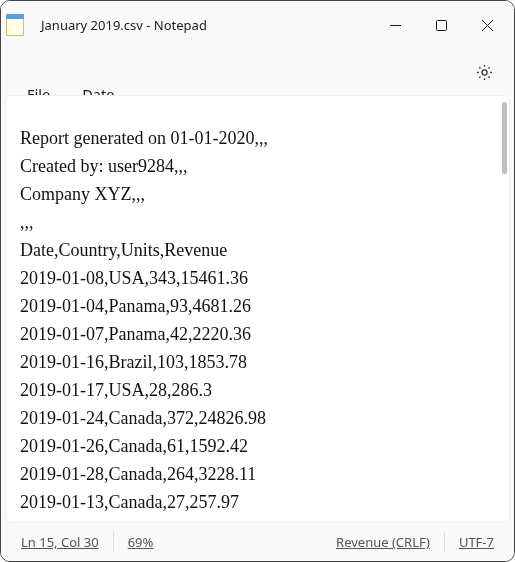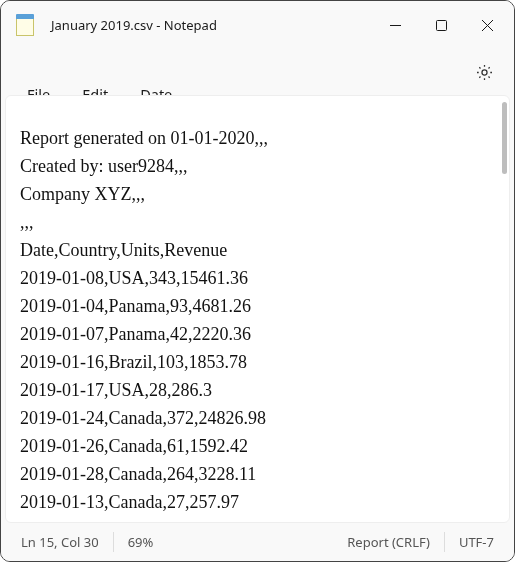--- a/index.html
+++ b/index.html
@@ -18,21 +18,21 @@
     border-radius: 10px;
     display: flex;
     flex-direction: column;
     overflow: hidden;
     position: relative;
   }
   .titlebar {
     height: 48px;
     display: flex;
     align-items: center;
-    padding: 0 4px 0 14px;
+    padding: 0 4px 0 4px;
     background: #f9f9f9;
     justify-content: space-between;
   }
   .app-icon {
     width: 20px;
     height: 22px;
     position: relative;
     margin-right: 16px;
     flex-shrink: 0;
   }
@@ -123,20 +123,21 @@
     border-radius: 3px;
   }
   .statusbar {
     height: 38px;
     display: flex;
     align-items: center;
     padding: 0 6px;
     font-size: 13px;
     color: #555;
     background: #f9f9f9;
+    text-decoration: underline;
   }
   .status-seg {
     padding: 0 14px;
     height: 22px;
     display: flex;
     align-items: center;
   }
   .status-div {
     width: 1px;
     height: 20px;
@@ -169,21 +170,20 @@
       <div class="win-btn">
         <svg width="11" height="11" viewBox="0 0 11 11">
             <path d="M0 0 L11 11 M11 0 L0 11" stroke="currentColor" stroke-width="1"></path>
           </svg>
       </div>
     </div>
   </div>
 
   <div class="menubar">
     <div class="menu-item">File</div>
-    <div class="menu-item">Edit</div>
     <div class="menu-item">Date</div>
     <div class="menu-spacer"></div>
     <div class="gear">
       <svg width="19" height="19" viewBox="0 0 24 24" fill="none" stroke="currentColor" stroke-width="1.6">
         <circle cx="12" cy="12" r="3.2"></circle>
         <path d="M12 2.5v2.2M12 19.3v2.2M21.5 12h-2.2M4.7 12H2.5M18.6 5.4l-1.55 1.55M6.95 17.05 5.4 18.6M18.6 18.6l-1.55-1.55M6.95 6.95 5.4 5.4"></path>
       </svg>
     </div>
   </div>
 
@@ -204,18 +204,18 @@
 2019-01-13,Canada,27,257.97
 2019-01-28,Brazil,323,3024.25</div>
     <div class="scrollbar-stub"></div>
   </div>
 
   <div class="statusbar">
     <div class="status-seg">Ln 15, Col 30</div>
     <div class="status-div"></div>
     <div class="status-seg">69%</div>
     <div class="status-flex"></div>
-    <div class="status-seg">Report (CRLF)</div>
+    <div class="status-seg">Revenue (CRLF)</div>
     <div class="status-div"></div>
     <div class="status-seg">UTF-7</div>
   </div>
 
 </div>
 
 </body></html>

